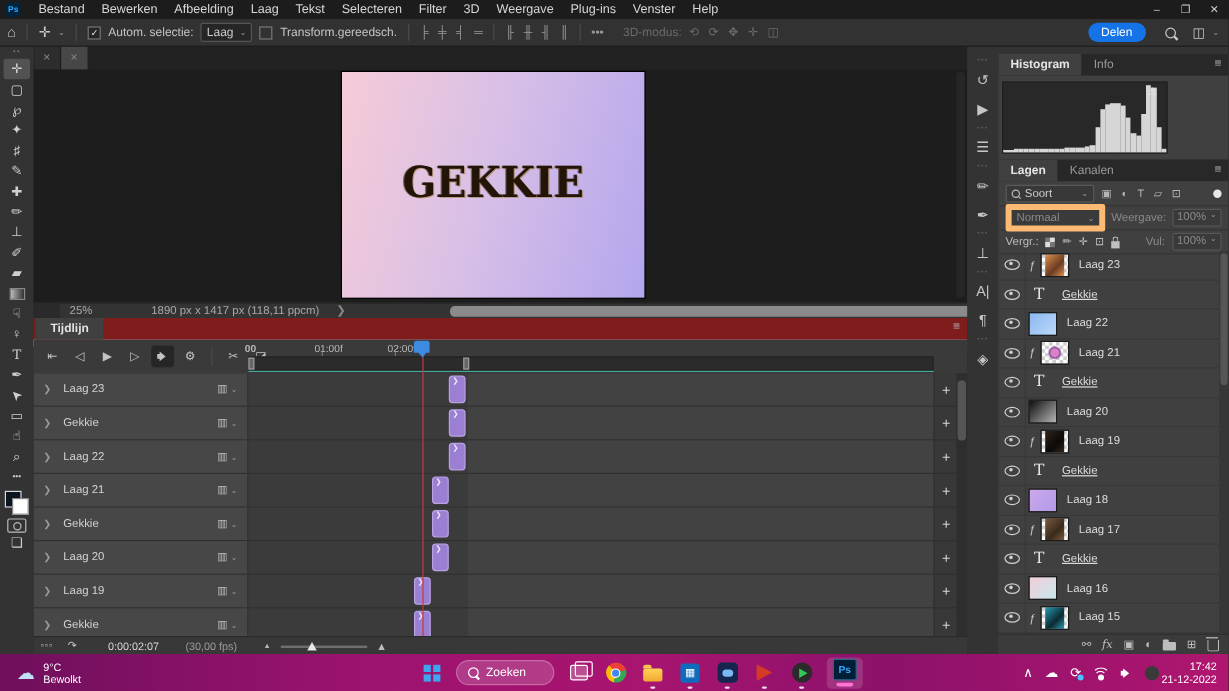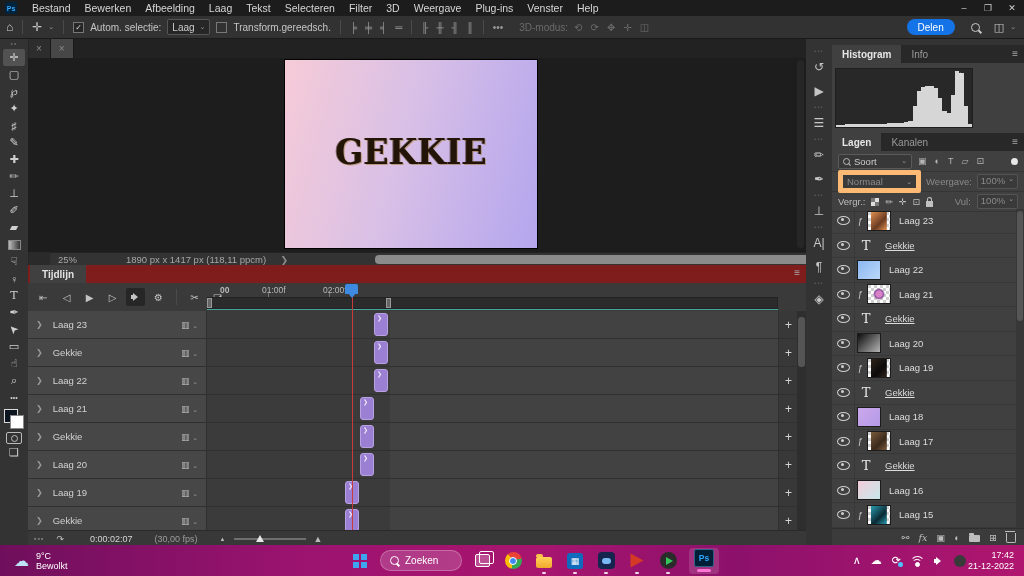--- a/index.html
+++ b/index.html
@@ -373,21 +373,21 @@
         <div class="tl-btn">▷</div>
         <div class="tl-btn pressed">
           <span class="speaker"></span>
         </div>
         <div class="tl-btn">⚙</div>
         <span style="width: 1px; height: 16px; background: rgb(74, 74, 74); margin: 0px 4px;"></span>
         <div class="tl-btn">✂</div>
         <div class="tl-btn">◪</div>
       </div>
     <div id="tl-ruler">
-        <span class="ruler-label" style="left: 192px; font-weight: bold;">00</span>
+        <span class="ruler-label" style="left: 176px; font-weight: bold;">00</span>
         <span class="ruler-label" style="left: 234px;">01:00f</span>
         <span class="ruler-label" style="left: 295px;">02:00f</span>
         <span class="ruler-tick" style="left: 240px;"></span>
         <span class="ruler-tick" style="left: 301px;"></span>
       </div>
     <div class="work-band"></div>
     <div class="wa-bracket" style="left:179px;"></div>
     <div class="wa-bracket" style="left:358px;"></div>
     <div class="teal-line"></div>
     <div class="tl-tracks" id="tl-tracks">

